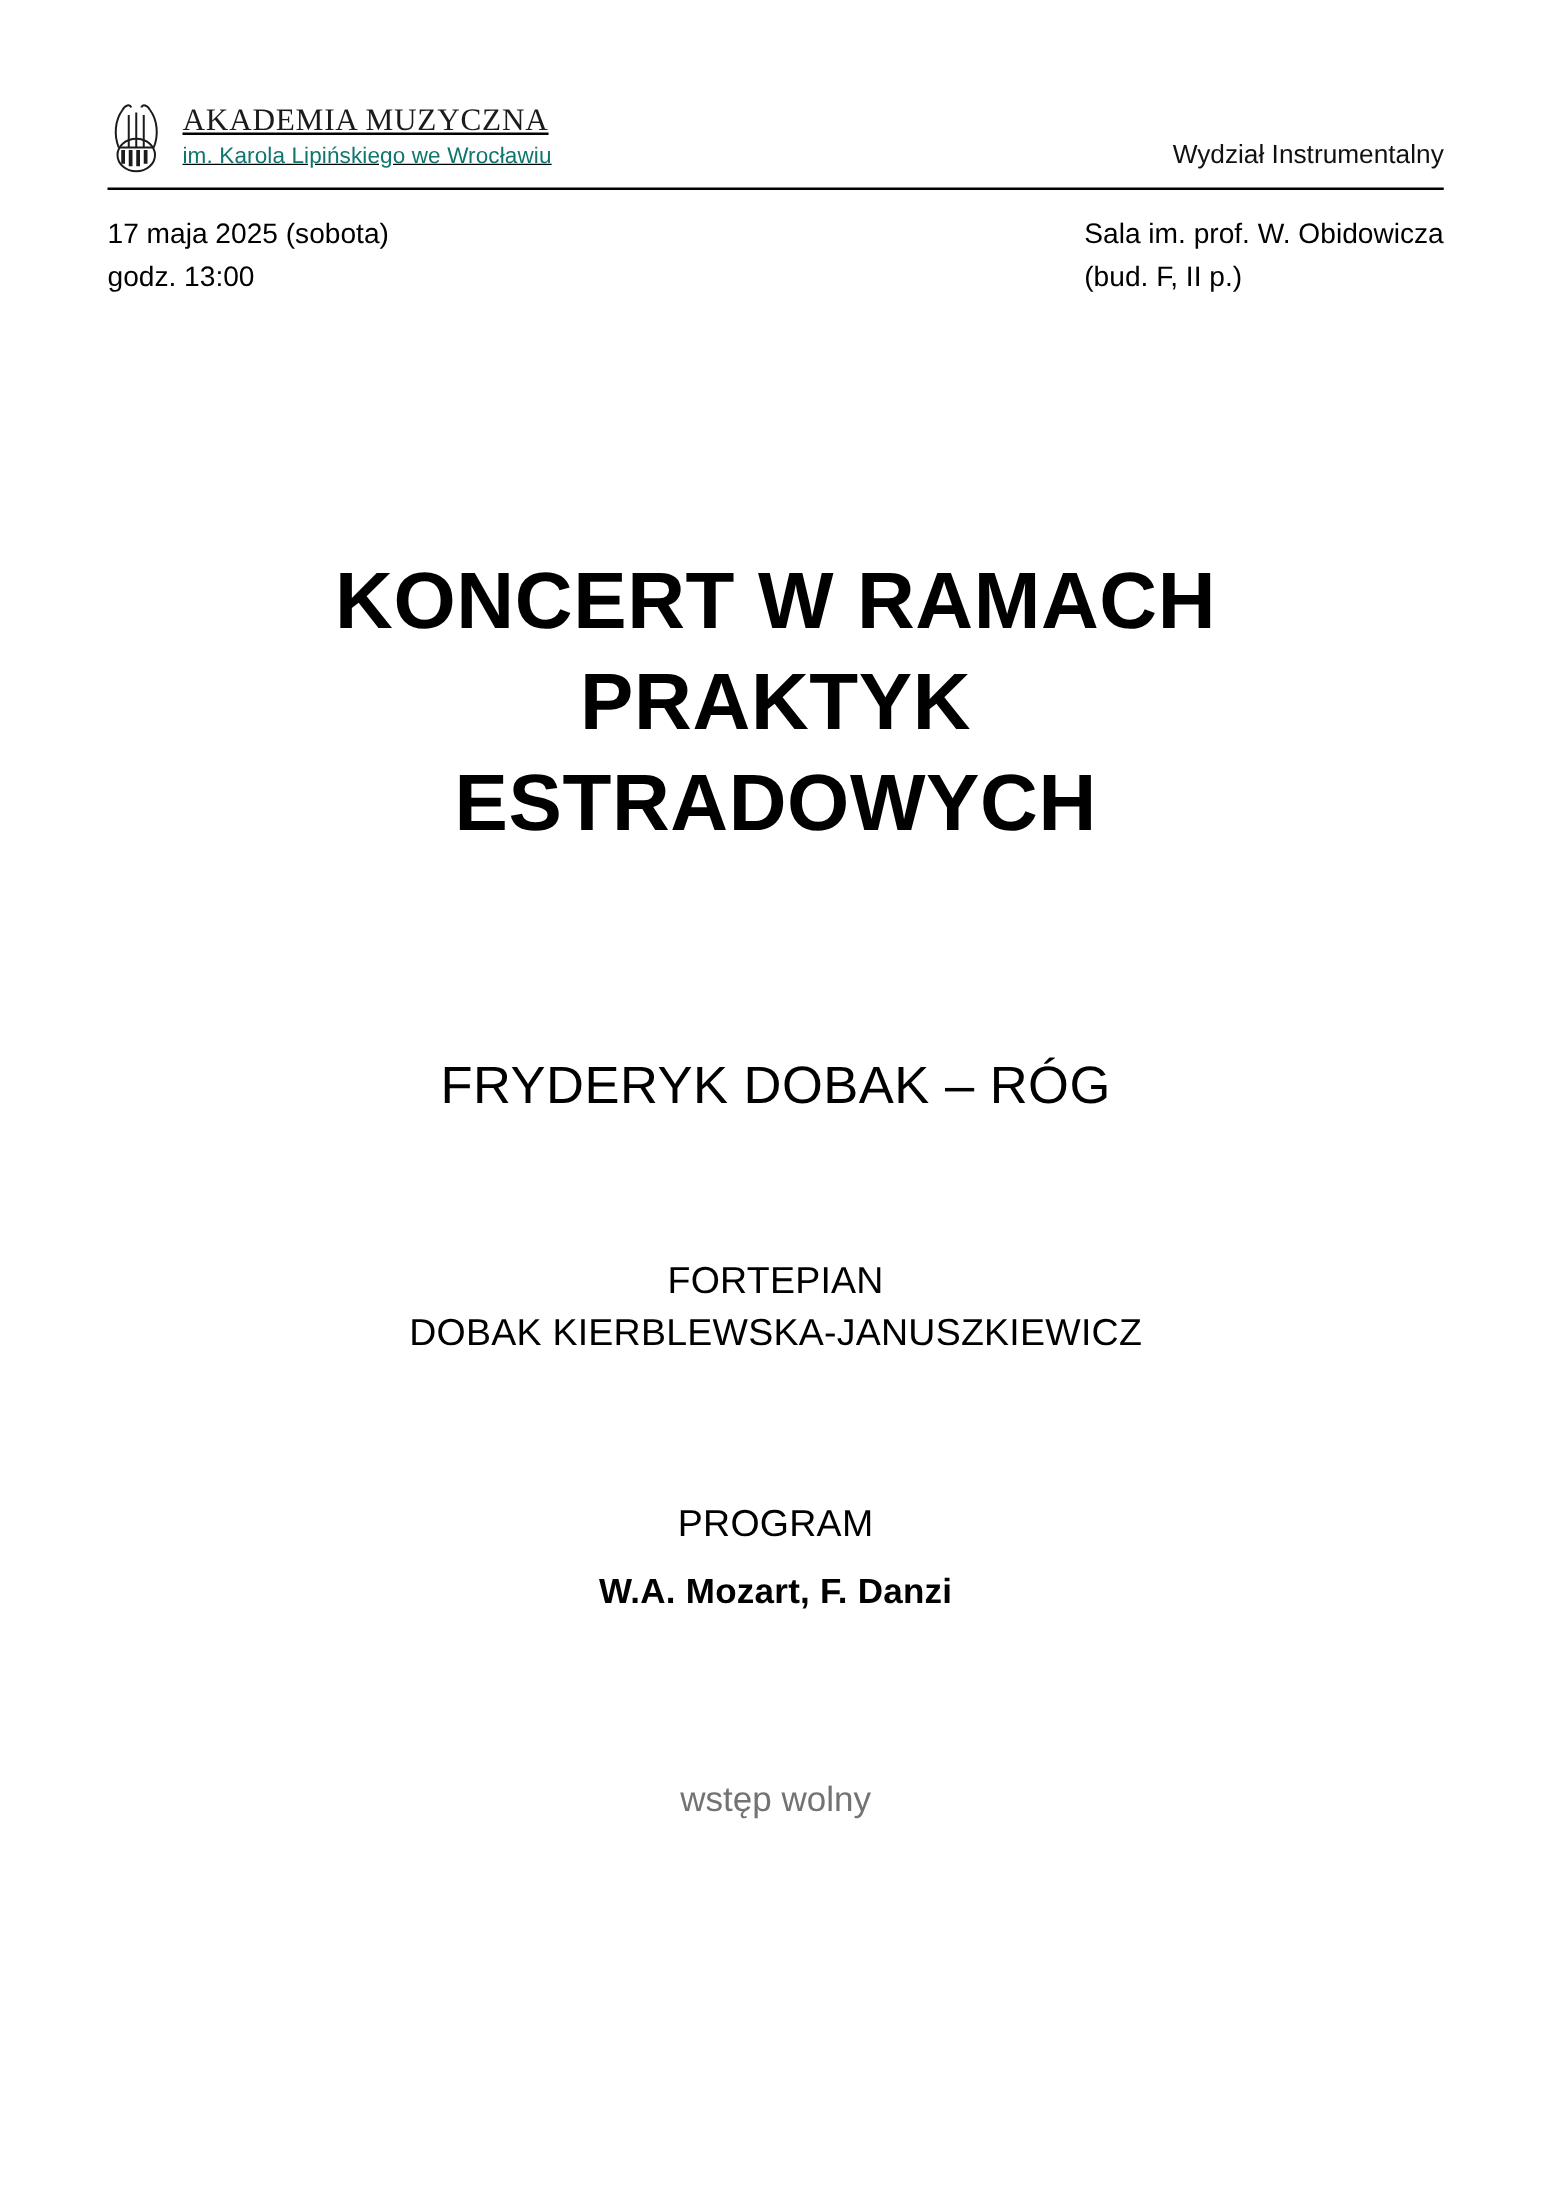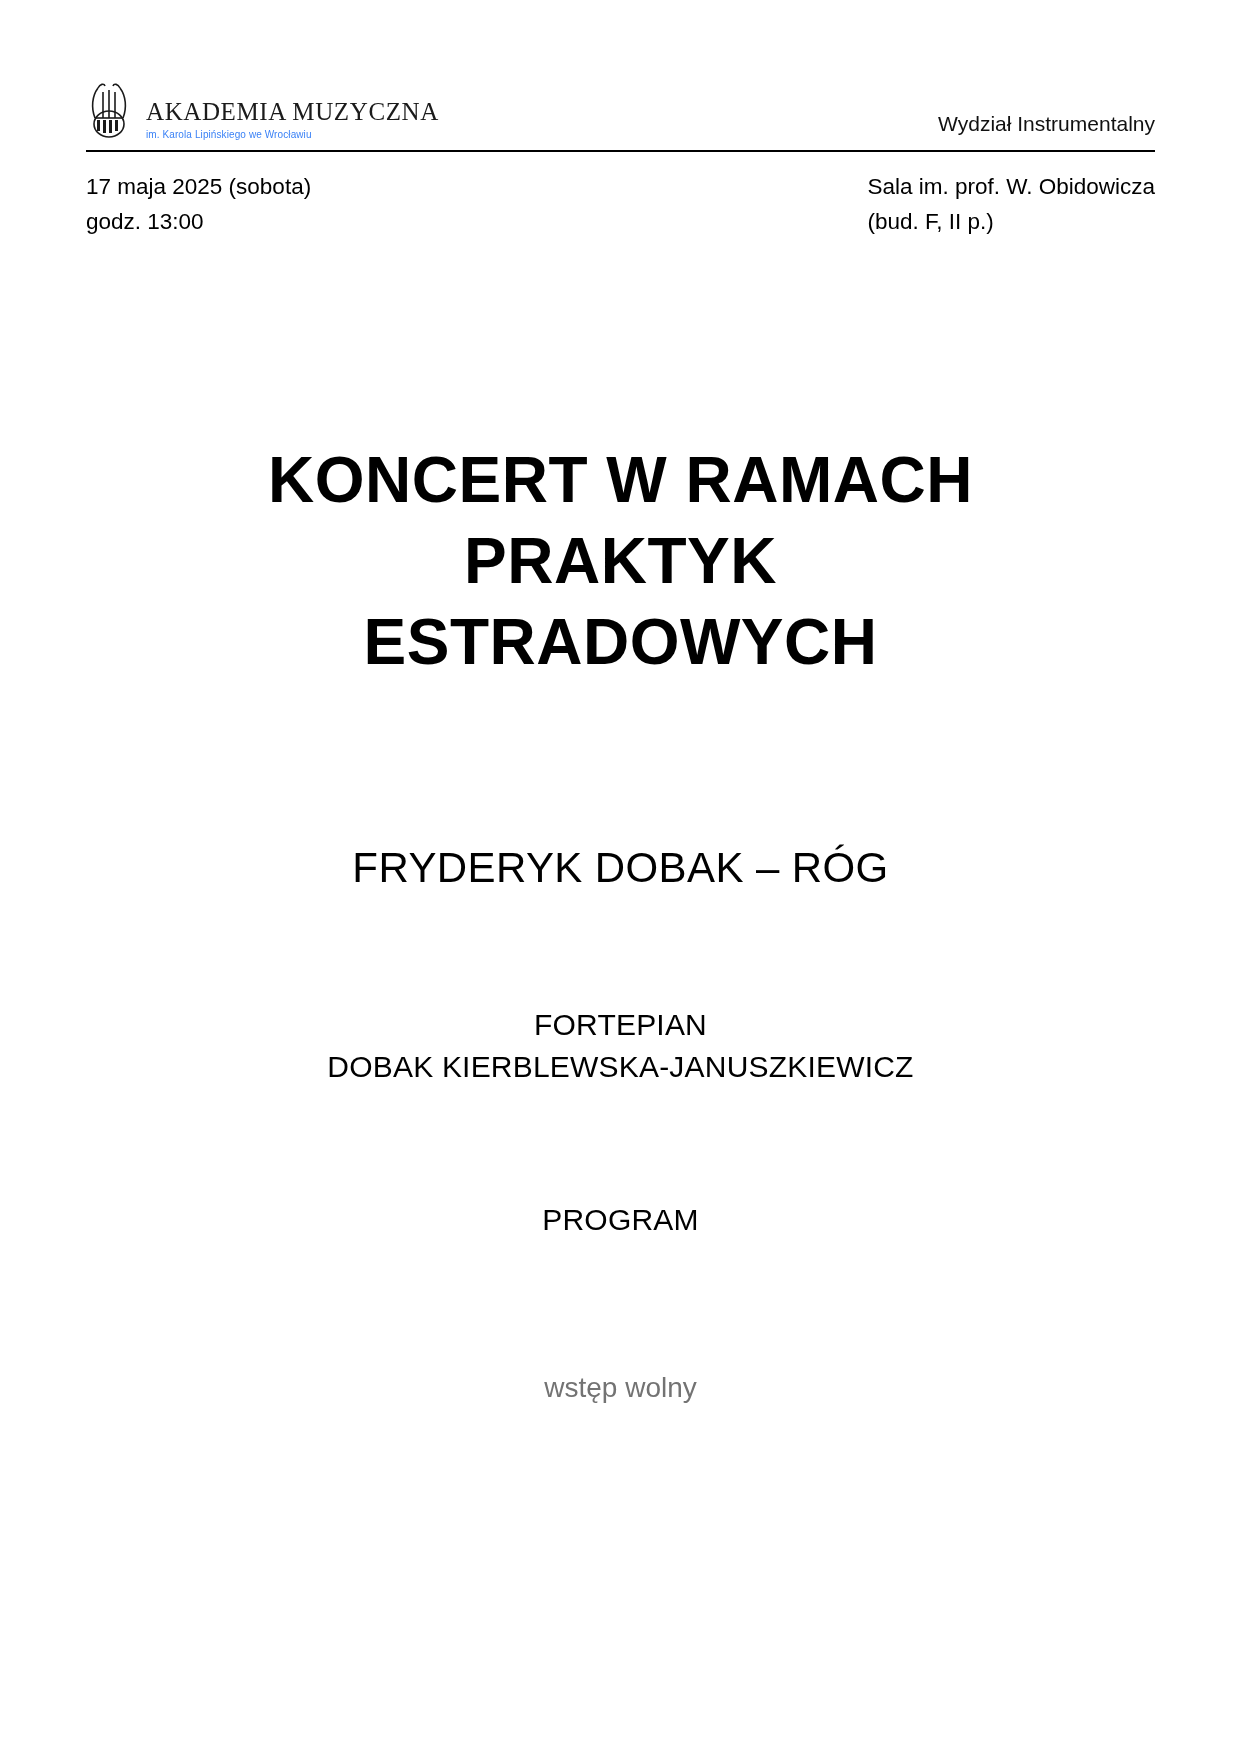--- a/index.html
+++ b/index.html
@@ -27,22 +27,23 @@
   
   .header {
     display: flex;
     align-items: flex-end;
     justify-content: space-between;
     padding-top: 78px;
   }
 
   .brand {
     display: flex;
-    align-items: flex-end;
+    align-items: center;
     gap: 14px;
+    text-decoration: underline;
   }
 
   .lyre-icon {
     width: 46px;
     height: 62px;
     flex: none;
   }
 
   .brand-text {
     display: flex;
@@ -52,22 +53,22 @@
   }
 
   .brand-title {
     font-family: "Liberation Serif", serif;
     font-size: 25px;
     letter-spacing: 0.6px;
     color: #1b1b1b;
   }
 
   .brand-sub {
-    font-size: 10px;
-    color: #3b82f6;
+    font-size: 18px;
+    color: #0f766e;
     margin-top: 2px;
     letter-spacing: 0.1px;
   }
 
   .faculty {
     font-size: 21px;
     color: #111111;
     padding-bottom: 4px;
   }
 
@@ -196,18 +197,19 @@
 
     <div class="performer">FRYDERYK DOBAK – RÓG</div>
 
     <div class="accompanist-block">
       <div>FORTEPIAN</div>
       <div>DOBAK KIERBLEWSKA-JANUSZKIEWICZ</div>
     </div>
 
     <div class="program-block">
       <div>PROGRAM</div>
+      <div class="program-works">W.A. Mozart, F. Danzi</div>
     </div>
 
     <div class="admission">wstęp wolny</div>
   </div>
 
 </div>
 
 </body></html>

